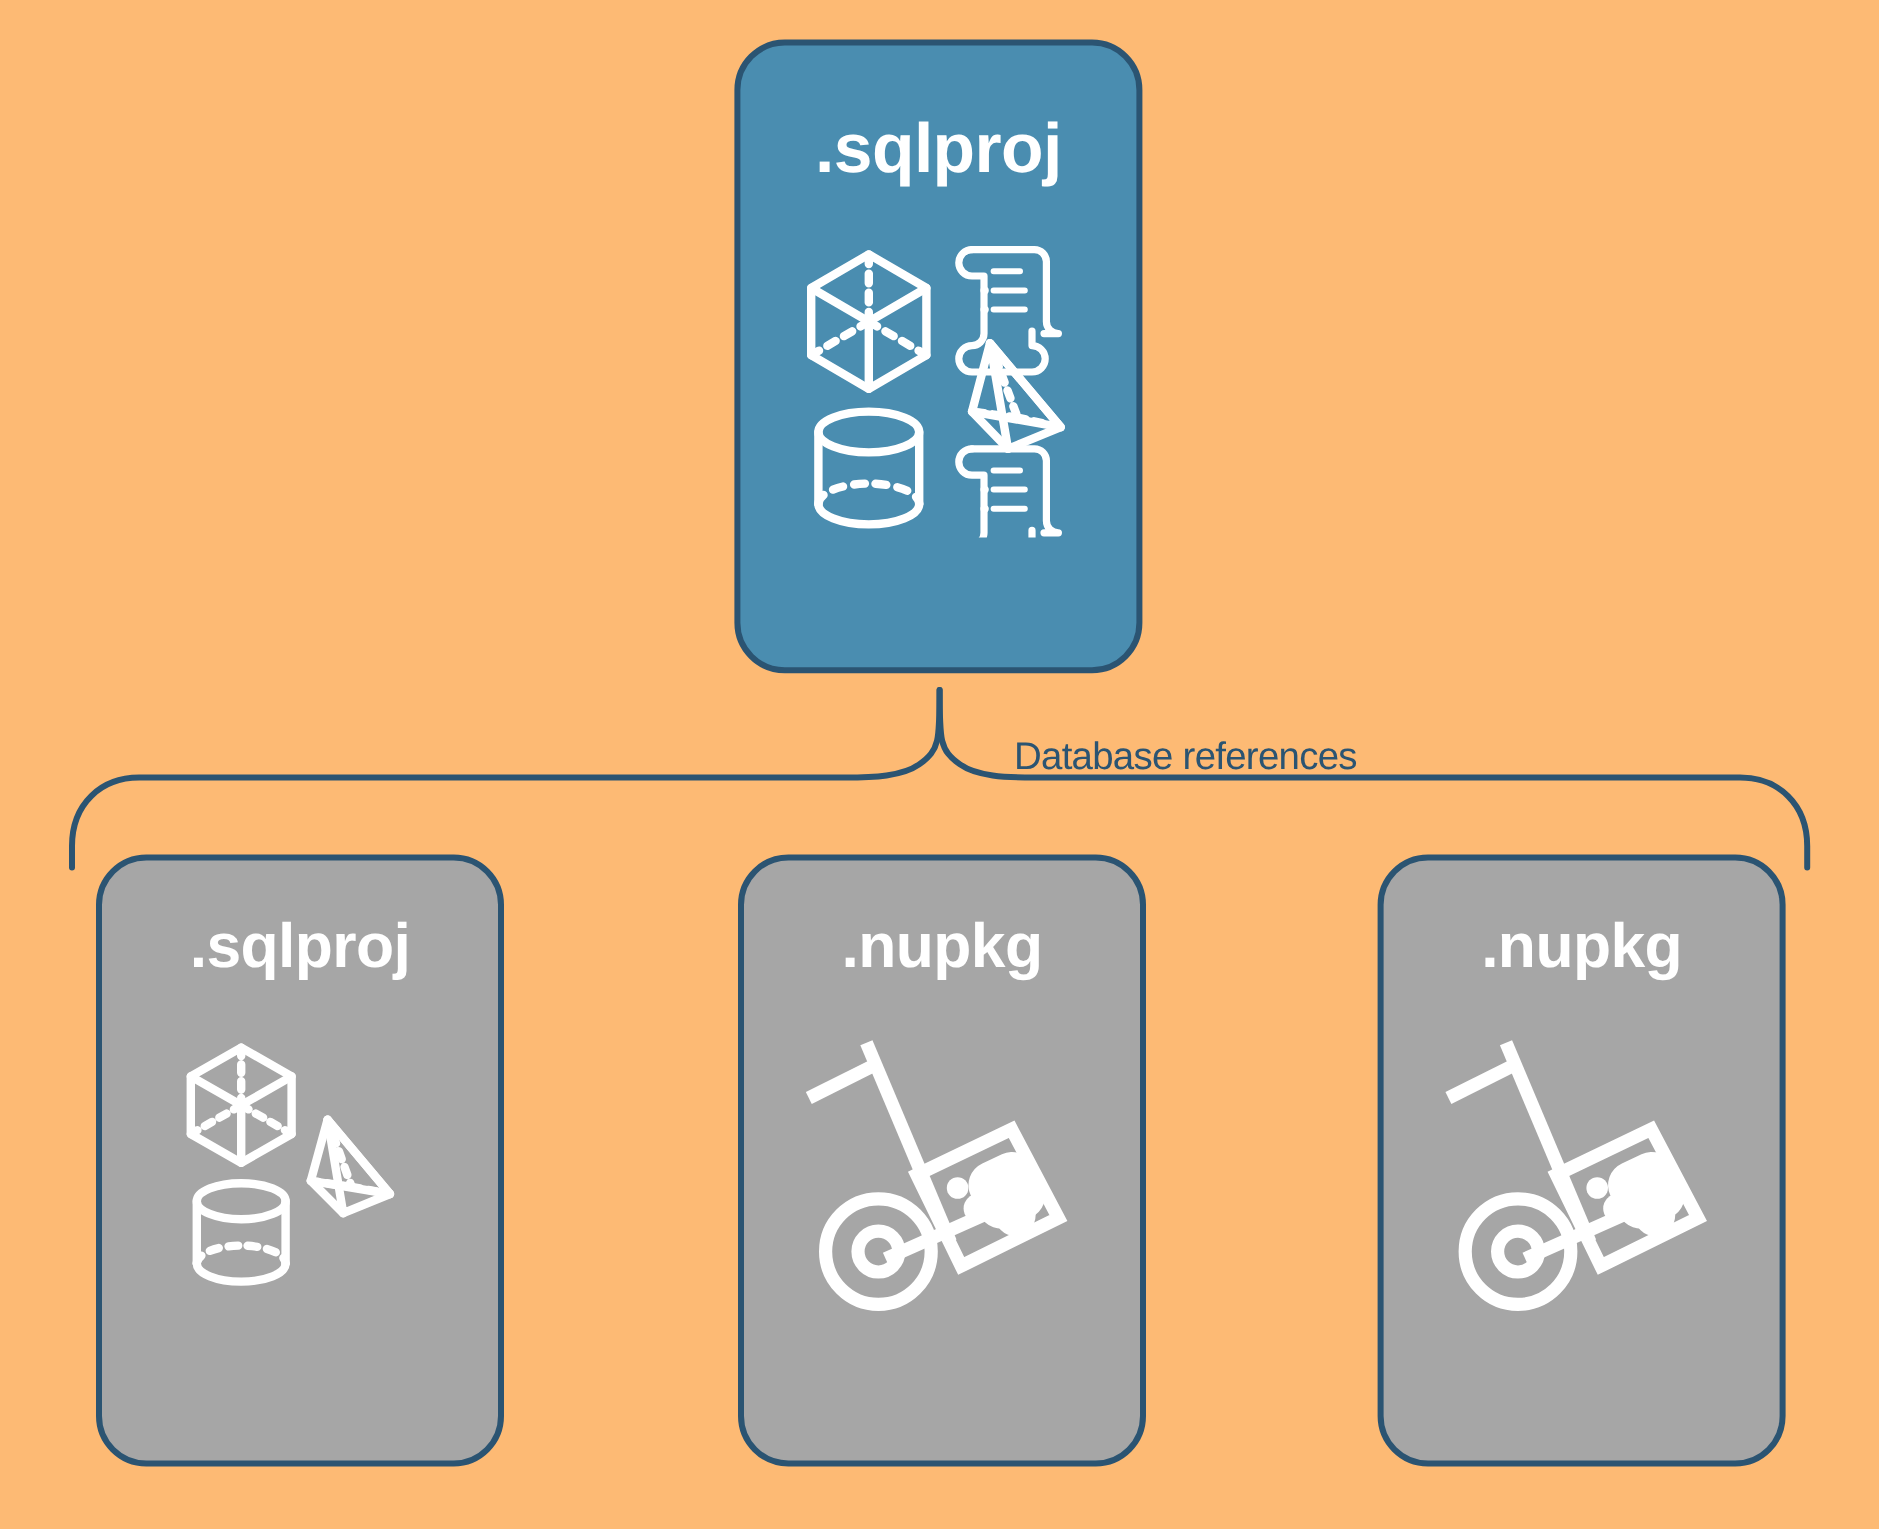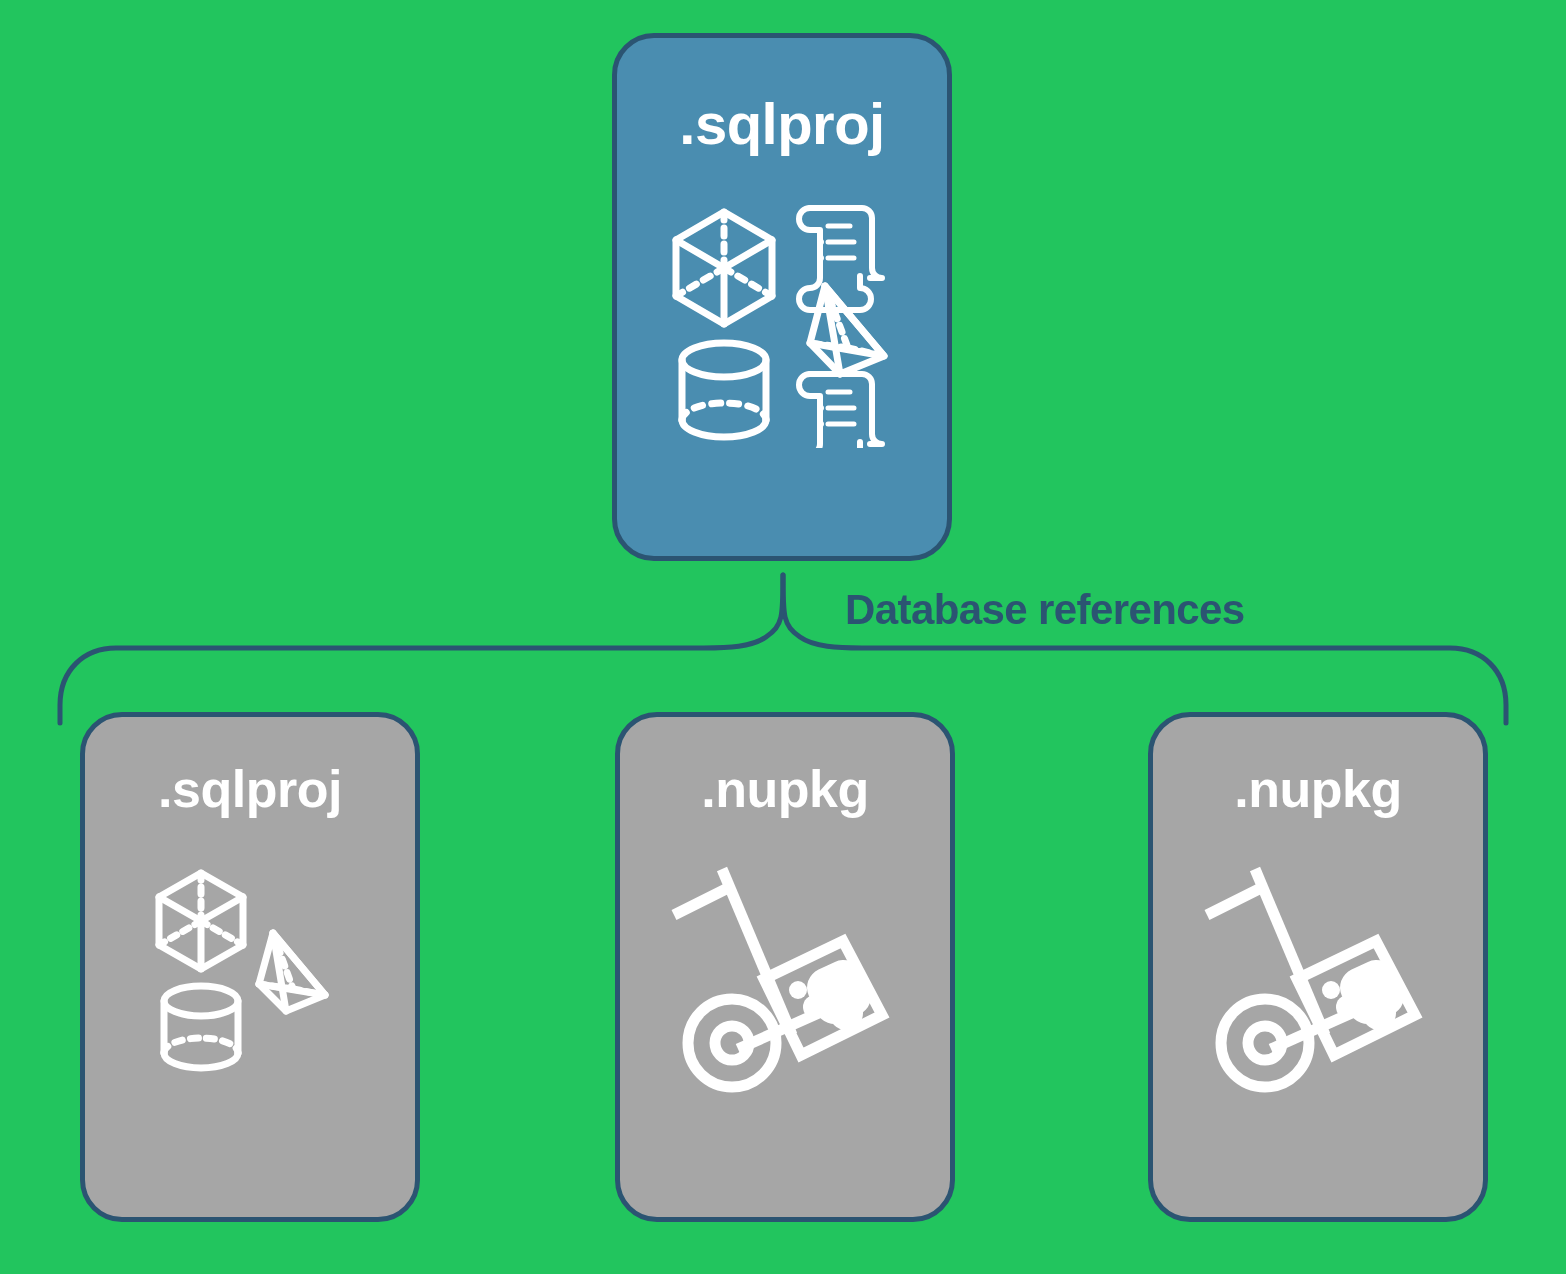--- a/index.html
+++ b/index.html
@@ -8,21 +8,21 @@
     padding: 0;
     background: #ffffff;
   }
   body {
     font-family: "Liberation Sans", sans-serif;
   }
   #stage {
     position: relative;
     width: 1566px;
     height: 1274px;
-    background: #22c55e;
+    background: #fdba74;
     overflow: hidden;
   }
   .card {
     position: absolute;
     box-sizing: border-box;
     border: 5px solid #2b5472;
     border-radius: 42px;
     display: block;
   }
   .card.blue  { background: #4a8db0; }
@@ -73,23 +73,23 @@
 
   #bracket {
     position: absolute;
     left: 0; top: 555px;
     width: 1566px; height: 180px;
     pointer-events: none;
   }
   #bracket-label {
     position: absolute;
     left: 845px;
-    top: 586px;
-    font-size: 42px;
-    font-weight: bold;
+    top: 612px;
+    font-size: 32px;
+    font-weight: normal;
     color: #2b5472;
     letter-spacing: -0.6px;
     white-space: nowrap;
     user-select: none;
   }
 </style>
 </head>
 <body>
 
 <div id="stage">

